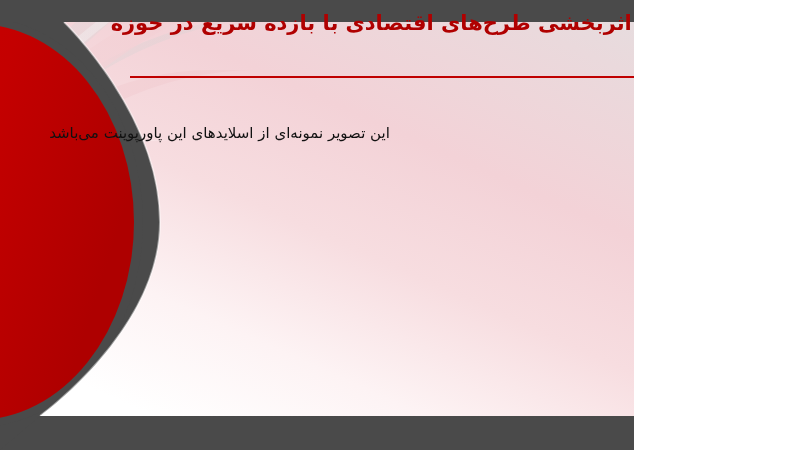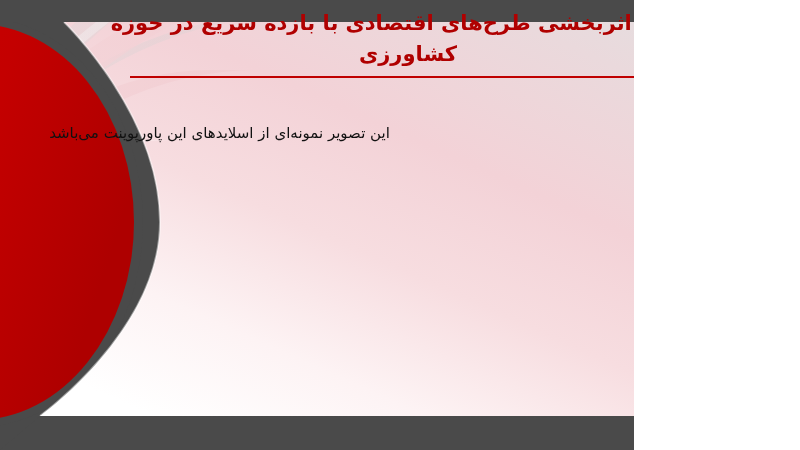--- a/index.html
+++ b/index.html
@@ -144,21 +144,20 @@
 
     <path d="M 0,450 L 800,450 L 800,418 L 40,416 Z" fill="#4a4a4a"></path>
 
     <rect x="790" y="0" width="10" height="450" fill="#4a4a4a"></rect>
 
     <rect x="0" y="0" width="800" height="22" fill="#4a4a4a"></rect>
   </svg>
 
   <div class="title-block">
     <div class="title-line">تحلیل اثربخشی طرح‌های اقتصادی با بازده سریع در حوزه</div>
-    <div class="title-line">کشاورزی</div>
   </div>
   <div class="title-rule"></div>
 
   <div class="body-block">
     <div class="body-line">این تصویر نمونه‌ای از اسلایدهای این پاورپوینت می‌باشد</div>
   </div>
 
 </div>
 
 </body></html>

